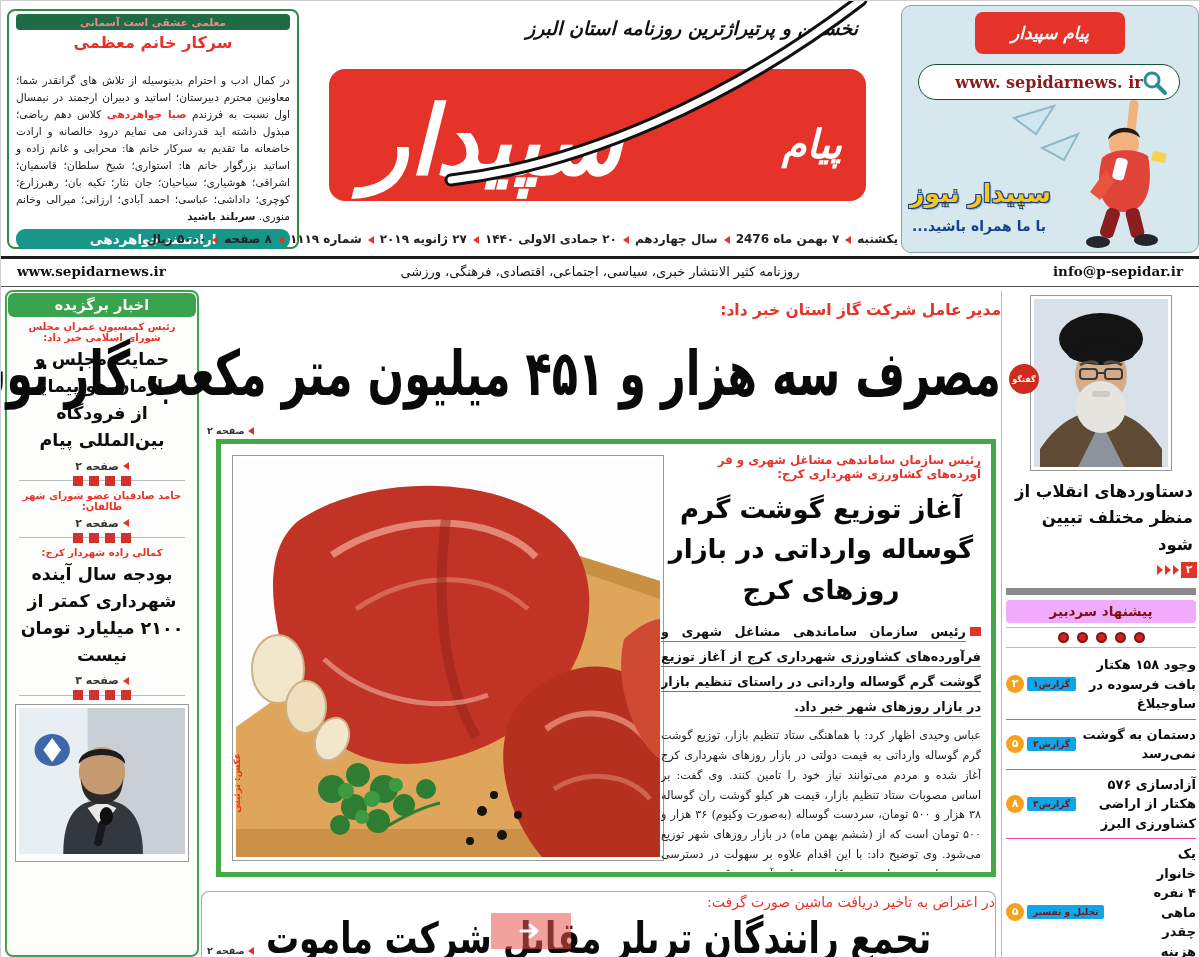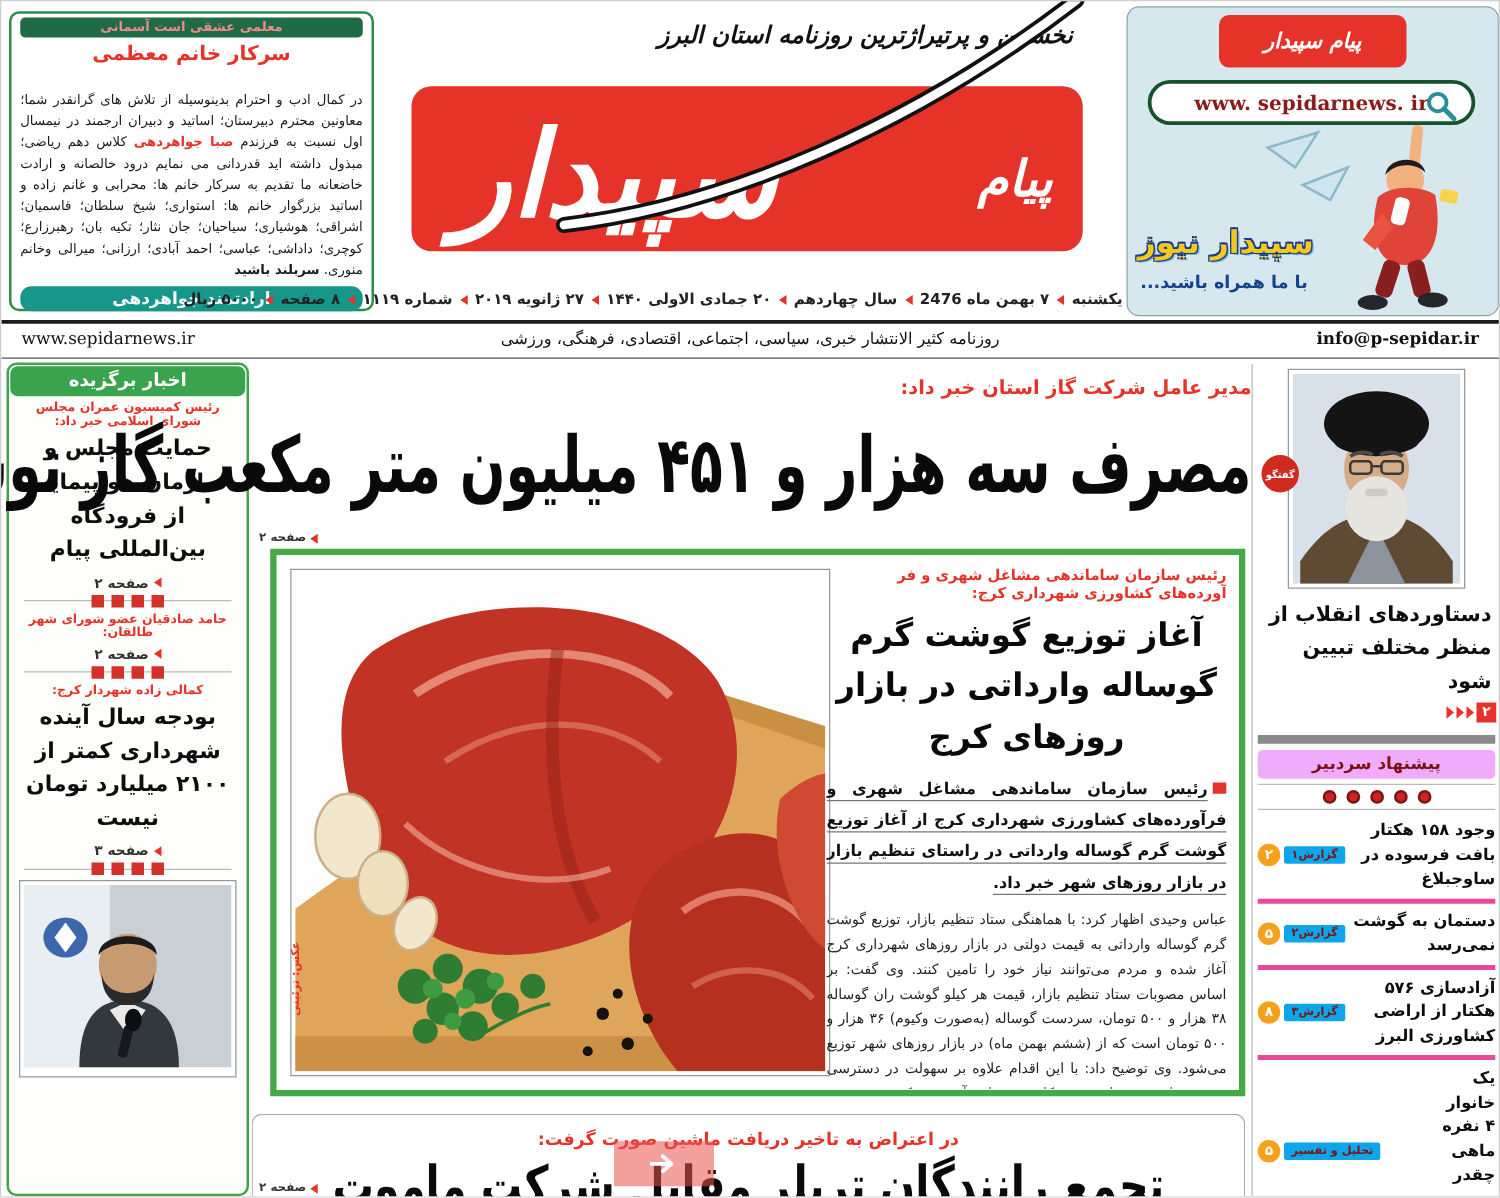--- a/index.html
+++ b/index.html
@@ -28,31 +28,31 @@
   .logo-word-right{position:absolute;right:24px;bottom:34px;font-size:40px;font-weight:bold;font-style:italic;color:#fff;}
   .dateline{position:absolute;top:231px;left:0;width:100%;text-align:center;font-size:12px;
             font-weight:bold;color:#222;white-space:nowrap;}
   .dl-sep{display:inline-block;width:0;height:0;border-top:4px solid transparent;border-bottom:4px solid transparent;
           border-right:6px solid #e6332a;margin:0 6px 0 6px;vertical-align:middle;}
   
   .ad-right{position:absolute;left:900px;top:4px;width:296px;height:246px;background:#d7e7ee;
             border:1px solid #8aa4ad;border-radius:10px;overflow:hidden;}
   .adr-logo{position:absolute;top:6px;left:73px;width:150px;height:42px;background:#e6332a;border-radius:8px;
             color:#fff;text-align:center;font-style:italic;font-weight:bold;font-size:17px;line-height:42px;}
-  .adr-pill{position:absolute;top:58px;left:16px;width:262px;height:36px;background:#fff;border:3px solid #14532d;
+  .adr-pill{position:absolute;top:58px;left:16px;width:262px;height:36px;background:#fff;border:1px solid #14532d;
             border-radius:22px;display:flex;align-items:center;justify-content:center;box-sizing:border-box;}
   .adr-url{font-family:"DejaVu Serif",serif;font-weight:bold;color:#8b1a1a;font-size:16px;direction:ltr;}
   .adr-mag{position:absolute;right:10px;top:4px;}
   .adr-cartoon{position:absolute;bottom:2px;left:100px;}
   .adr-brand{position:absolute;left:8px;bottom:44px;font-size:25px;font-weight:bold;color:#f4c81c;
              text-shadow:-1px -1px 0 #1a3a8f,1px -1px 0 #1a3a8f,-1px 1px 0 #1a3a8f,1px 1px 0 #1a3a8f, 2px 2px 0 #7db6d9;}
   .adr-slogan{position:absolute;left:10px;bottom:18px;font-size:14px;font-weight:bold;color:#17418e;}
   
   .rule-thick{position:absolute;left:0;top:255px;width:1200px;height:3px;background:#1c1c1c;}
-  .info-web{position:absolute;left:16px;top:262px;font-family:"DejaVu Serif",serif;font-weight:normal;
+  .info-web{position:absolute;left:16px;top:262px;font-family:"DejaVu Serif",serif;font-weight:bold;
             font-size:13.5px;direction:ltr;}
   .info-desc{position:absolute;left:0;top:263px;width:100%;text-align:center;font-size:13px;color:#111;}
   .info-mail{position:absolute;right:16px;top:262px;font-family:"DejaVu Serif",serif;font-weight:bold;
              font-size:13.5px;direction:ltr;}
   .rule-thin{position:absolute;left:0;top:285px;width:1200px;height:1px;background:#555;}
   
   .left-col{position:absolute;left:4px;top:289px;width:194px;height:667px;border:2px solid #3fa44e;
             border-radius:8px;box-sizing:border-box;background:#fdfdfb;overflow:hidden;}
   .lc-header{background:#3aa34d;color:#fff;text-align:center;font-weight:bold;font-size:14.5px;
              padding:4px 0;border-radius:6px;margin:1px 1px 4px;}
@@ -85,21 +85,21 @@
   .article{position:absolute;right:10px;top:9px;width:320px;height:418px;overflow:hidden;}
   .art-kicker{color:#e6332a;font-size:11.8px;font-weight:bold;text-align:right;}
   .art-head{font-size:26px;font-weight:bold;text-align:center;line-height:1.55;margin:8px 0 10px;color:#0a0a0a;}
   .art-lead{font-size:12.8px;font-weight:bold;line-height:1.95;text-align:justify;color:#111;
             text-decoration:underline;text-underline-offset:5px;text-decoration-color:#777;}
   .lead-mark{display:inline-block;width:11px;height:9px;background:#e6332a;margin-left:4px;}
   .art-body{font-size:11.2px;line-height:1.78;text-align:justify;color:#222;margin-top:6px;}
   
   .bottom-box{position:absolute;left:200px;top:890px;width:795px;height:68px;border:1px solid #aaa;
               border-bottom:none;border-radius:8px 8px 0 0;box-sizing:border-box;background:#fff;}
-  .bot-kicker{text-align:center;color:#e6332a;font-weight:bold;font-size:14px;margin-top:12px;}
+  .bot-kicker{color:#e6332a;font-weight:normal;font-size:14px;margin-top:2px;}
   .bot-head{text-align:center;font-size:33px;font-weight:bold;margin-top:3px;transform:scaleY(1.3);
             transform-origin:center top;color:#0a0a0a;}
   .bot-page{position:absolute;left:206px;top:944px;display:flex;align-items:center;gap:3px;
             font-size:9.5px;font-weight:bold;color:#333;}
   .bot-highlight{position:absolute;left:490px;top:912px;width:80px;height:36px;
                  background:rgba(233,84,80,0.55);display:flex;align-items:center;justify-content:center;}
   
   .vline{position:absolute;left:1000px;top:290px;width:1px;height:668px;background:#bbb;}
   .right-col{position:absolute;left:1004px;top:290px;width:192px;height:668px;overflow:hidden;}
   .rc-photo{position:relative;width:142px;height:176px;border:1px solid #999;box-sizing:border-box;
@@ -112,21 +112,21 @@
               text-align:center;line-height:16px;}
   .tri-s{display:inline-block;width:0;height:0;border-top:5px solid transparent;border-bottom:5px solid transparent;
          border-left:6px solid #e6332a;}
   .rc-bar{width:190px;height:7px;background:#8a8a8a;margin:10px auto 0;}
   .rc-picks-head{width:190px;height:23px;background:#f0abfc;border-radius:4px;color:#7a1212;font-weight:bold;
                  font-size:13.5px;text-align:center;line-height:23px;margin:5px auto 0;}
   .rc-dots{width:190px;margin:4px auto 0;border-top:1px solid #bbb;border-bottom:1px solid #bbb;
            display:flex;justify-content:center;gap:8px;padding:4px 0;}
   .dot{width:11px;height:11px;border-radius:50%;background:#cc2420;border:2px solid #7e1512;box-sizing:border-box;}
   .rc-picks{width:190px;margin:2px auto 0;}
-  .pick{display:flex;align-items:center;padding:5px 0;border-bottom:4px solid #ec4899;}
+  .pick{display:flex;align-items:center;padding:5px 0;border-bottom:1px solid #ec4899;}
   .pick:last-child{border-bottom:none;gap:40px;}
   .pick-title{flex:1;font-size:13px;font-weight:bold;text-align:right;line-height:1.5;color:#0d0d0d;}
   .pick-meta{display:flex;align-items:center;gap:3px;margin-right:4px;}
   .pick-tag{background:#0ea5e9;color:#7a1212;font-size:9px;font-weight:bold;padding:2px 6px;border-radius:2px;
             white-space:nowrap;}
   .pick-circle{width:18px;height:18px;border-radius:50%;background:#f6a01b;color:#fff;font-weight:bold;
                font-size:11px;text-align:center;line-height:18px;}
   .rc-note-head{width:190px;height:22px;background:#e23a2d;color:#fff;font-weight:bold;font-size:13.5px;
                 text-align:center;line-height:22px;border-radius:3px;margin:5px auto 0;}
 </style>

